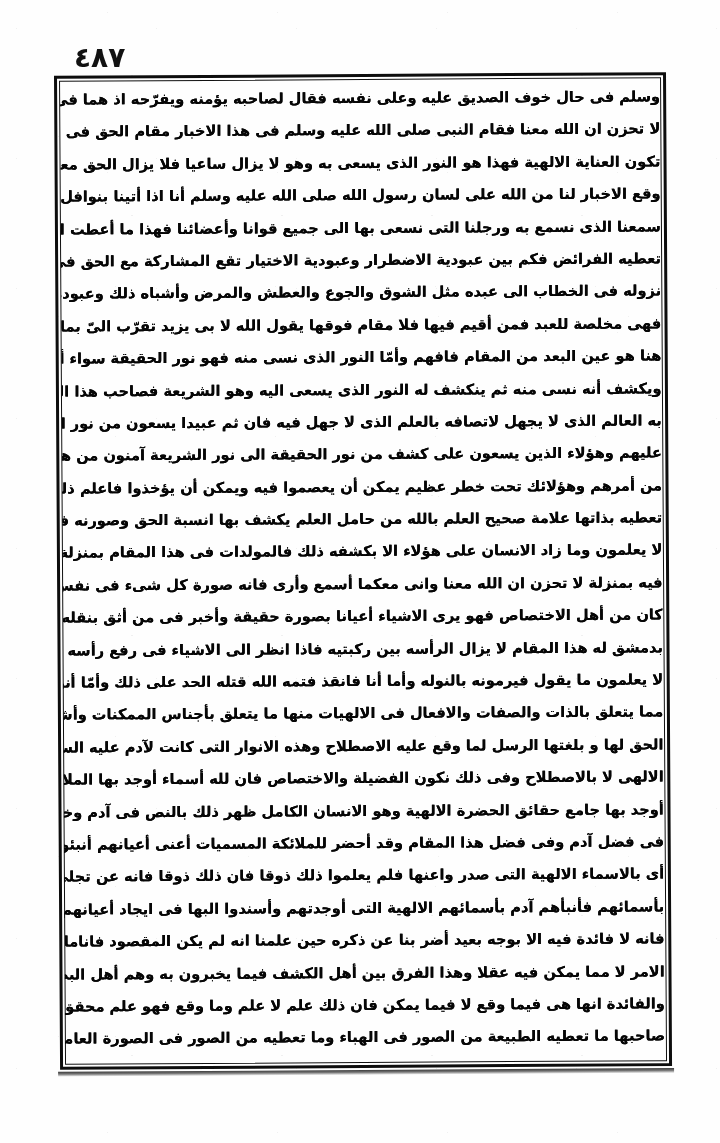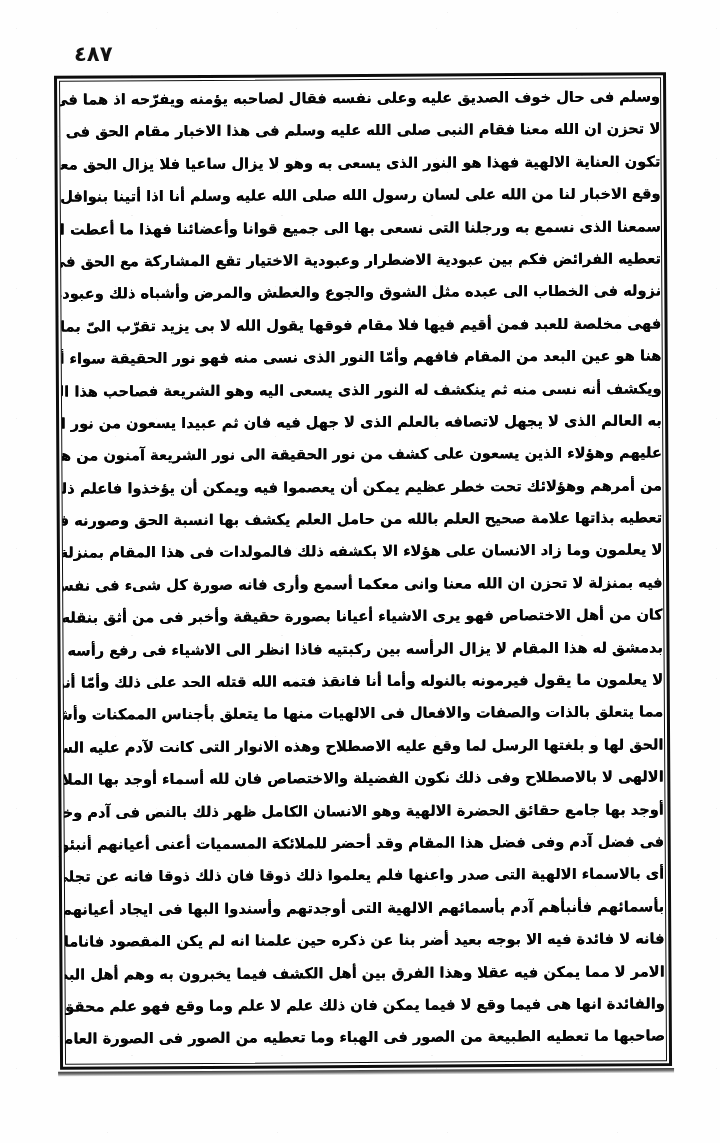--- a/index.html
+++ b/index.html
@@ -17,21 +17,21 @@
     overflow: hidden;
     font-family: "DejaVu Sans", sans-serif;
   }
 
   
   .folio {
     position: absolute;
     top: 44px;
     left: 74px;
     font-family: "DejaVu Sans", sans-serif;
-    font-size: 21px;
+    font-size: 28px;
     font-weight: 700;
     letter-spacing: 1px;
     color: #111;
     direction: rtl;
     line-height: 1;
   }
 
   
   .frame-wrap {
     position: absolute;

